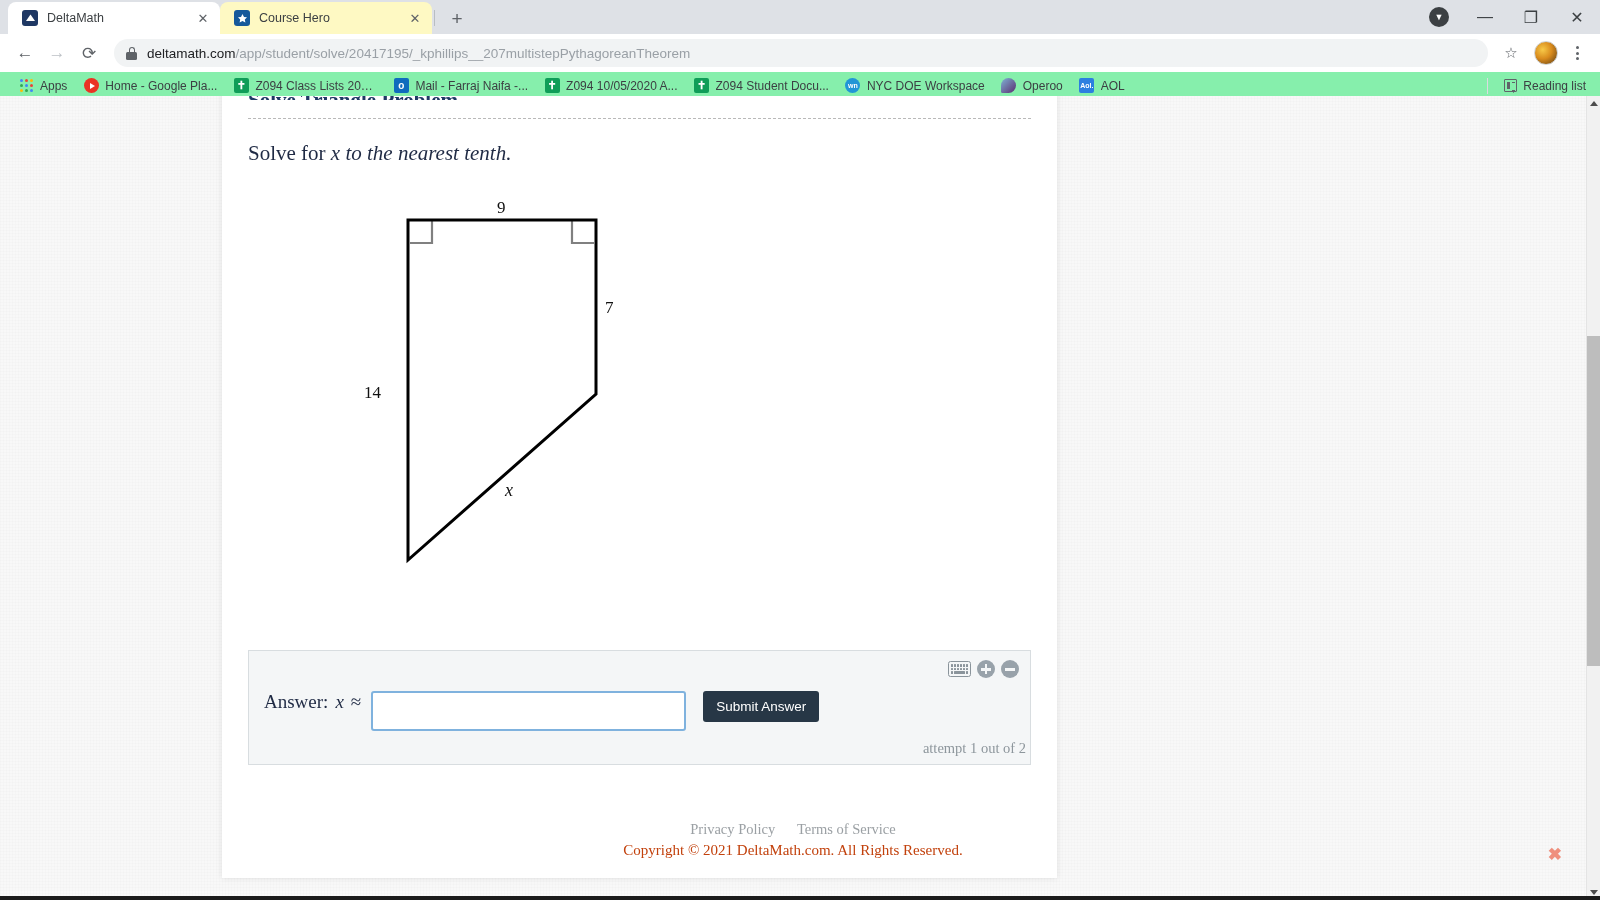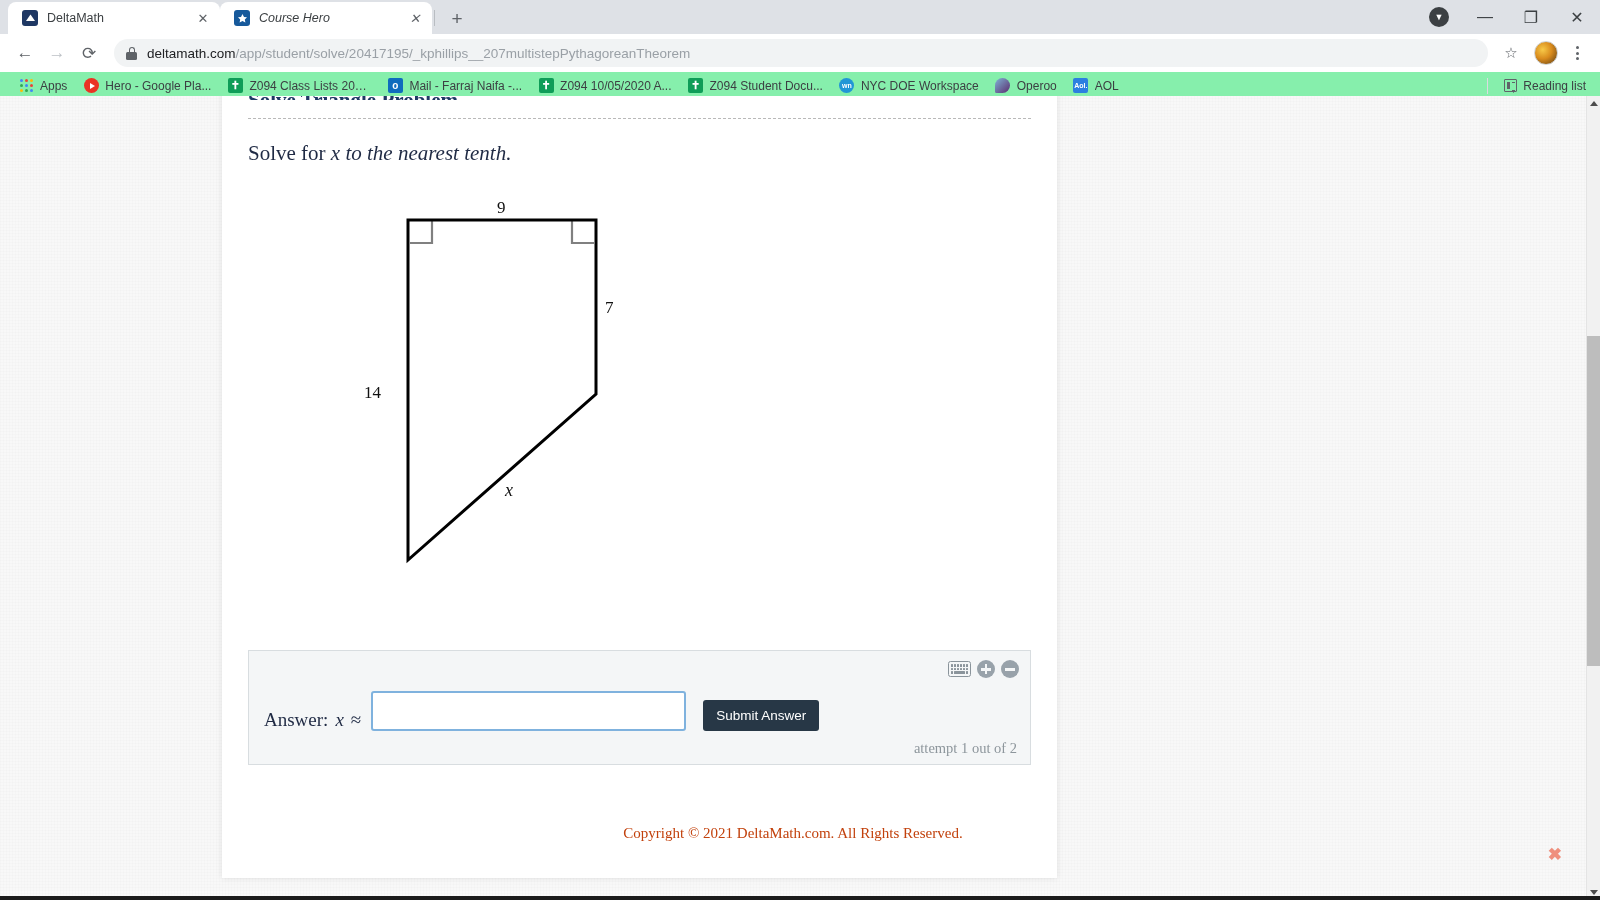--- a/index.html
+++ b/index.html
@@ -20,21 +20,21 @@
   }
   .tab {
     height: 32px; width: 212px;
     display: flex; align-items: center; gap: 9px;
     padding: 0 8px 0 14px;
     border-radius: 8px 8px 0 0;
     font-size: 12.5px; color: #3c4043;
     position: relative;
   }
   .tab.active { background: #ffffff; }
-  .tab.inactive { background: #ffffff; color: #3c4043; font-style: italic; }
+  .tab.inactive { background: #fef9c3; color: #3c4043; }
   .tab-fav {
     width: 16px; height: 16px; border-radius: 3px;
     display: flex; align-items: center; justify-content: center;
     flex: 0 0 16px;
   }
   .fav-deltamath { background: #1f3864; }
   .fav-coursehero { background: #16599b; }
   .tab-title {
     flex: 1 1 auto; white-space: nowrap; overflow: hidden;
     text-overflow: ellipsis; font-size: 12.5px;
@@ -255,42 +255,42 @@
   .circ::before {
     content: ""; position: absolute; left: 4px; top: 8px;
     width: 10px; height: 2.5px; background: #f4f6f7;
   }
   .circ.plus::after {
     content: ""; position: absolute; left: 7.75px; top: 4px;
     width: 2.5px; height: 10px; background: #f4f6f7;
   }
   .ap-row {
     position: absolute; left: 15px; top: 40px;
-    display: flex; align-items: flex-end; gap: 0;
+    display: flex; align-items: flex-start; gap: 0;
   }
   .ap-label {
     font-family: "Liberation Serif", serif; font-size: 19px; color: #1f2a44;
     margin-right: 10px;
   }
   .ap-label .x { font-style: italic; margin-left: 7px; }
   .ap-label .ap { margin-left: 7px; }
   .ap-input {
     width: 315px; height: 40px;
     border: 2px solid #7fb2de; border-radius: 3px;
     background: #fff; outline: none; font-size: 15px;
     padding: 0 8px; font-family: "Liberation Sans", sans-serif;
   }
   .ap-submit {
     margin-left: 17px; height: 31px; padding: 0 13px;
     background: #273746; color: #fff; border: none; border-radius: 3px;
     font-size: 13.5px; font-family: "Liberation Sans", sans-serif;
     cursor: pointer;
   }
   .ap-attempt {
-    position: absolute; right: 13px; bottom: 7px;
+    position: absolute; right: 4px; bottom: 7px;
     font-family: "Liberation Serif", serif; font-size: 14.5px; color: #8d969c;
   }
 
   
   .footer {
     position: absolute; left: 0; top: 725px; width: 1586px;
     text-align: center;
   }
   .footer-links { font-size: 14.5px; color: #9ba0a4; font-family: "Liberation Serif", serif; }
   .footer-links span { margin: 0 9px; }
@@ -399,21 +399,21 @@
             <span style="background:#34a853"></span>
             <span style="background:#4285f4"></span>
         </span>
       </span>
       <span class="bm-label">Apps</span>
     </div>
     <div class="bm">
       <span class="bm-ico">
           <span class="yt"></span>
         </span>
-      <span class="bm-label">Hero - Google Pla...</span>
+      <span class="bm-label">Home - Google Pla...</span>
     </div>
     <div class="bm">
       <span class="bm-ico">
           <span class="gcls">✝</span>
         </span>
       <span class="bm-label">Z094 Class Lists 202...</span>
     </div>
     <div class="bm">
       <span class="bm-ico">
           <span class="outlook">o</span>
@@ -514,20 +514,24 @@
           <span class="ap-label"><span>Answer:</span><span class="x">x</span><span class="ap">≈</span></span>
           <input class="ap-input" type="text" value="" placeholder="" style="">
           <button class="ap-submit">Submit Answer</button>
         </div>
 
         <div class="ap-attempt">attempt 1 out of 2</div>
       </div>
     </div>
 
     <div class="footer">
+      <div class="footer-links">
+        <span>Privacy Policy</span>
+        <span>Terms of Service</span>
+      </div>
       <div class="footer-copy">Copyright © 2021 DeltaMath.com. All Rights Reserved.</div>
     </div>
     <div class="close-x">✖</div>
   </div>
 
   <div class="scrollbar">
     <div class="sb-up">
         <span class="sb-arrow up"></span>
       </div>
     <div class="sb-thumb"></div>

